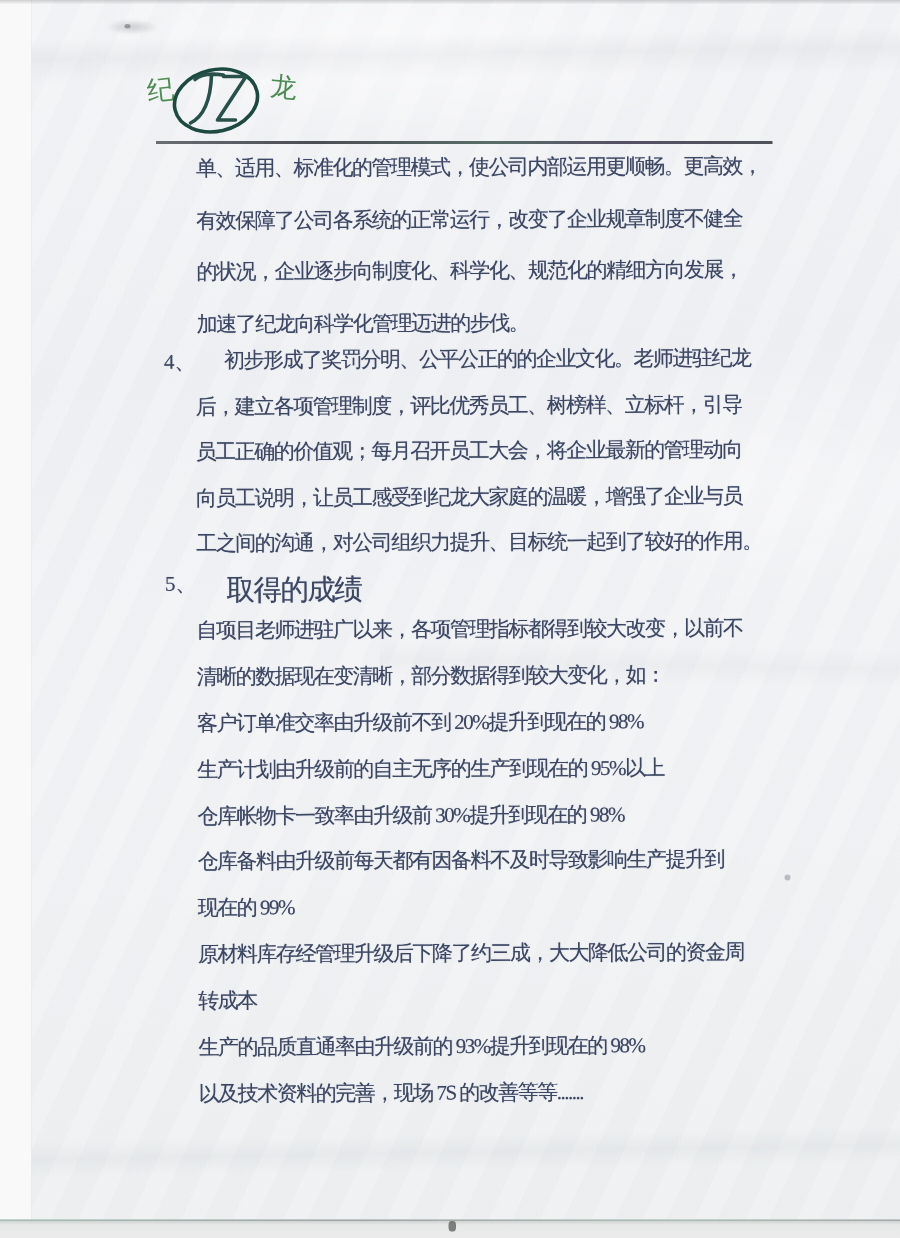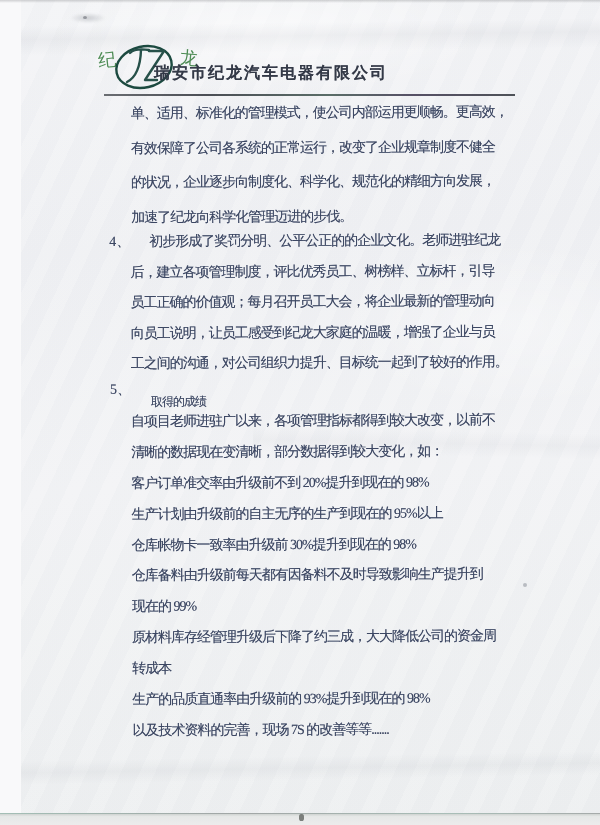--- a/index.html
+++ b/index.html
@@ -89,21 +89,21 @@
        text-shadow:0 0 .5px rgba(45,55,85,.5);}
   .blk .ln{height:var(--lh);line-height:19px;white-space:nowrap;}
   .blk-para1{left:111px;top:103px;--lh:34.5px;}
   .blk-item4{left:110px;top:231px;--lh:30.6px;}
   .blk-item4 .ln:first-child{padding-left:19px;}
   .blk-item5{left:110px;top:411px;--lh:30.9px;}
   .marker{position:absolute;color:#3c4763;font-size:14px;
           text-shadow:0 0 .5px rgba(45,55,85,.5);}
   .marker-4{left:89px;top:232px;}
   .marker-5{left:89px;top:380px;}
-  .item5-title{position:absolute;left:130px;top:393px;color:#3c4763;font-size:12px;
+  .item5-title{position:absolute;left:130px;top:380px;color:#3c4763;font-size:19px;
           letter-spacing:-1px;text-shadow:0 0 .5px rgba(45,55,85,.5);white-space:nowrap;}
 </style>
 </head>
 <body>
 
 <div class="stage">
 
   <div class="scan-strip-left"></div>
   <div class="left-edge-shadow"></div>
 
@@ -117,21 +117,20 @@
 
     <svg class="logo" viewBox="0 0 112 60">
       <text x="6" y="30" font-size="18" fill="#4e8c55" transform="rotate(-6 14 24)">纪</text>
       <g>
         <ellipse cx="52" cy="31" rx="28" ry="20.5" fill="none" stroke="#1c4a40" stroke-width="2.4" transform="rotate(-13 52 31)"></ellipse>
         <path d="M38,17 Q43,12 57,14 M49,14 C48.5,28 45,41 35,46" fill="none" stroke="#27514a" stroke-width="2.4" stroke-linecap="round"></path>
         <path d="M57,15 L72,15 L53,44 L65,44" fill="none" stroke="#27514a" stroke-width="2.4" stroke-linecap="round" stroke-linejoin="round"></path>
       </g>
       <text x="88" y="28" font-size="18" fill="#4e8c55" transform="rotate(5 96 22)">龙</text>
     </svg>
-    <div class="company-name">瑞安市纪龙汽车电器有限公司</div>
     <div class="header-rule"></div>
 
     <div class="doc-body">
 
       <div class="blk blk-para1">
         <div class="ln">单、适用、标准化的管理模式，使公司内部运用更顺畅。更高效，</div>
         <div class="ln">有效保障了公司各系统的正常运行，改变了企业规章制度不健全</div>
         <div class="ln">的状况，企业逐步向制度化、科学化、规范化的精细方向发展，</div>
         <div class="ln">加速了纪龙向科学化管理迈进的步伐。</div>
       </div>

